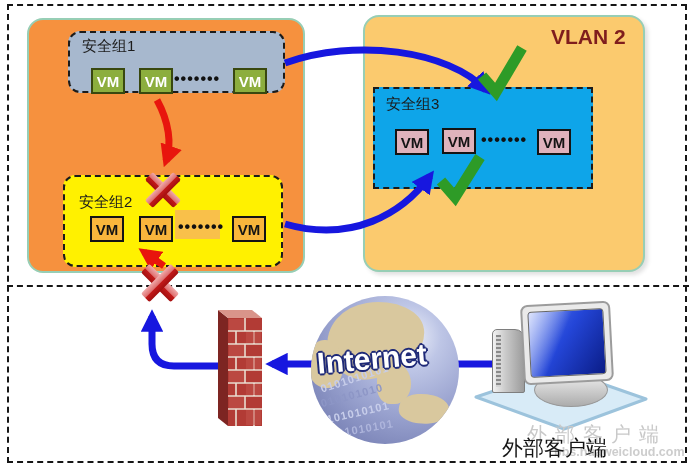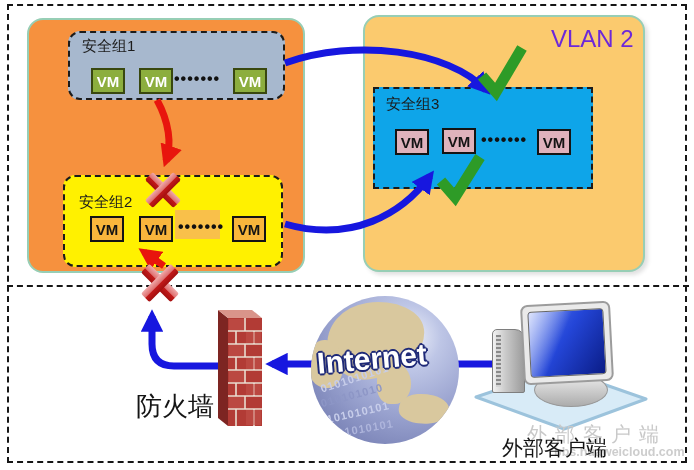--- a/index.html
+++ b/index.html
@@ -8,27 +8,27 @@
   .abs { position:absolute; }
 
   
   .outer-border { left:7px; top:4px; width:680px; height:459px; border:2px dashed #161616; z-index:1; }
   .divider { left:7px; top:285px; width:682px; height:0; border-top:2px dashed #161616; z-index:1; }
 
   
   .vlan { border:2px solid #97CEB5; border-radius:16px; z-index:2; }
   .vlan1 { left:27px; top:18px; width:278px; height:255px; background:#F6913E; }
   .vlan2 { left:363px; top:15px; width:282px; height:257px; background:#FBCA6E; box-shadow:3px 3px 4px rgba(0,0,0,0.12); }
-  .vlan-label { font-weight:normal; font-size:24px; color:#6d28d9; z-index:4; }
+  .vlan-label { font-weight:bold; font-size:21px; color:#7f1d1d; z-index:4; }
   .vlan1-label { left:38px; top:131px; }
   .vlan2-label { left:551px; top:25px; }
 
   
   .sg { border:2px dashed #1b1b1b; z-index:3; }
-  .sg1 { left:68px; top:31px; width:217px; height:69px; background:#A7B8CE; border-radius:12px; }
+  .sg1 { left:68px; top:31px; width:217px; height:62px; background:#A7B8CE; border-radius:12px; }
   .sg2 { left:63px; top:175px; width:220px; height:92px; background:#FFF100; border-radius:12px; }
   .sg3 { left:373px; top:87px; width:220px; height:102px; background:#0ea5e9; }
   .sg-label { position:absolute; font-size:15px; color:#1c1c1c; }
   .sg1 .sg-label { left:12px; top:4px; }
   .sg2 .sg-label { left:14px; top:16px; }
   .sg3 .sg-label { left:11px; top:6px; }
 
   
   .vm { position:absolute; width:34px; height:26px; border-radius:0; font-weight:bold; font-size:15px;
         display:flex; align-items:center; justify-content:center; }
@@ -247,19 +247,18 @@
     <div class="pc-tower">
       <div class="pc-vent"></div>
     </div>
     <div class="pc-monitor">
       <div class="pc-screen">
         <div class="pc-gloss"></div>
       </div>
     </div>
   </div>
 
-  <div class="abs txt-label fw-label">防火墙</div>
   <div class="abs txt-label client-label">外部客户端</div>
 
   <div class="abs wm1">外部客户端</div>
   <div class="abs wm2">bbs.huaweicloud.com</div>
 
 </div>
 
 </body></html>

